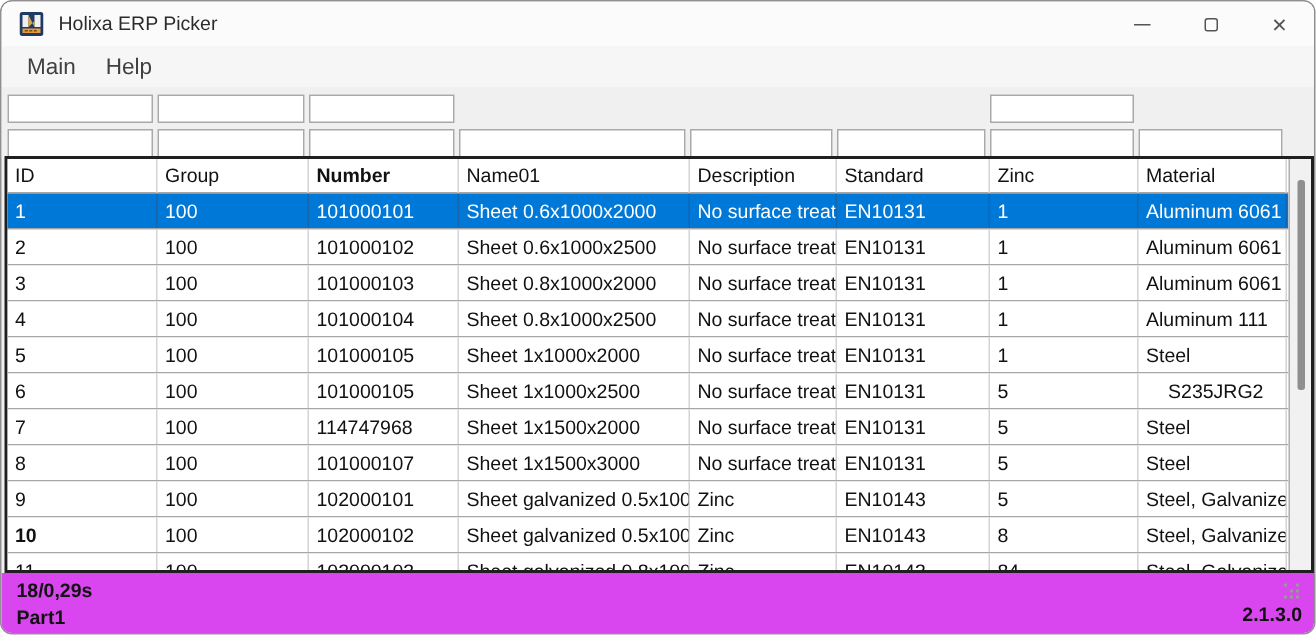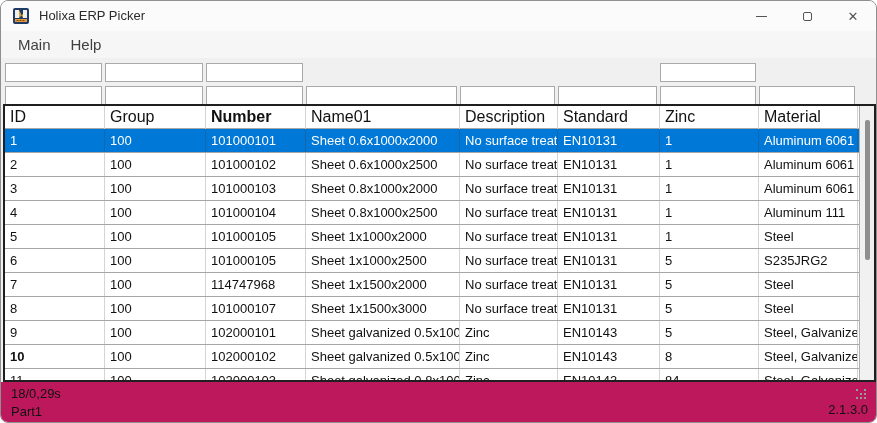--- a/index.html
+++ b/index.html
@@ -22,33 +22,33 @@
   .menu-item{font-size:15px;color:#404040;padding:4px 10px;white-space:nowrap;}
   
   .filter-panel{position:absolute;left:0;top:57px;width:100%;height:47px;background:#f0f0f0;}
   .filter-input{position:absolute;height:19px;border:1px solid #a9a9a9;background:#fff;
     font-size:12px;font-family:"Liberation Sans",sans-serif;padding:0 3px;outline:none;}
   
   .grid{position:absolute;left:2px;top:103px;width:873px;height:278px;background:#ffffff;
     border:2px solid #1f1f1f;overflow:hidden;}
   .grid-header{display:flex;height:23px;background:#ffffff;border-bottom:1px solid #a6a6a6;
     width:854px;}
-  .header-cell{height:23px;line-height:22px;font-size:16px;color:#111;padding-left:5px;
+  .header-cell{height:23px;line-height:22px;font-size:13px;color:#111;padding-left:5px;
     border-right:1px solid #d4d4d4;white-space:nowrap;overflow:hidden;flex:0 0 auto;}
   .grid-body{width:854px;}
   .grid-row{display:flex;height:24px;border-bottom:1px solid #a6a6a6;background:#fff;}
   .grid-cell{height:23px;line-height:23px;font-size:13px;color:#111;padding-left:5px;
     border-right:1px solid #d4d4d4;white-space:nowrap;overflow:hidden;flex:0 0 auto;}
   .grid-row.selected{background:#0078D7;}
   .grid-row.selected .grid-cell{color:#ffffff;border-right-color:#1566ad;}
   .vscrollbar{position:absolute;right:0;top:0;bottom:0;width:15px;background:#f1f1f1;
     border-left:1px solid #b0b0b0;}
   .vthumb{position:absolute;left:5px;top:14px;width:5px;height:140px;background:#8f8f8f;border-radius:2px;}
   
-  .statusbar{position:absolute;left:0;top:381px;width:100%;height:42px;background:#be185d;}
+  .statusbar{position:absolute;left:0;top:381px;width:100%;height:42px;background:#d946ef;font-weight:bold;}
   .status-line1{position:absolute;left:10px;top:4px;font-size:13px;color:#111;}
   .status-line2{position:absolute;left:10px;top:22px;font-size:13px;color:#111;}
   .version{position:absolute;right:8px;top:20px;font-size:13px;color:#111;}
   .grip{position:absolute;right:9px;top:7px;width:11px;height:11px;}
   .grip::before{content:"";position:absolute;left:0;top:0;width:2px;height:2px;background:#9a9a9a;
     box-shadow:8px 0 0 #9a9a9a,4px 4px 0 #9a9a9a,8px 4px 0 #9a9a9a,0 8px 0 #9a9a9a,4px 8px 0 #9a9a9a,8px 8px 0 #9a9a9a;
     transform:translate(0,0);}
 </style>
 </head>
 <body>
@@ -165,21 +165,21 @@
           <div class="grid-cell" style="width: 99px;">Steel</div>
         </div>
         <div class="grid-row">
           <div class="grid-cell" style="width: 100px;">6</div>
           <div class="grid-cell" style="width: 101px;">100</div>
           <div class="grid-cell" style="width: 100px;">101000105</div>
           <div class="grid-cell" style="width: 154px;">Sheet 1x1000x2500</div>
           <div class="grid-cell" style="width: 98px;">No surface treat...</div>
           <div class="grid-cell" style="width: 102px;">EN10131</div>
           <div class="grid-cell" style="width: 99px;">5</div>
-          <div class="grid-cell" style="width: 99px;">S235JRG2</div>
+          <div class="grid-cell" style="width: 99px; text-align: center;">S235JRG2</div>
         </div>
         <div class="grid-row">
           <div class="grid-cell" style="width: 100px;">7</div>
           <div class="grid-cell" style="width: 101px;">100</div>
           <div class="grid-cell" style="width: 100px;">114747968</div>
           <div class="grid-cell" style="width: 154px;">Sheet 1x1500x2000</div>
           <div class="grid-cell" style="width: 98px;">No surface treat...</div>
           <div class="grid-cell" style="width: 102px;">EN10131</div>
           <div class="grid-cell" style="width: 99px;">5</div>
           <div class="grid-cell" style="width: 99px;">Steel</div>

